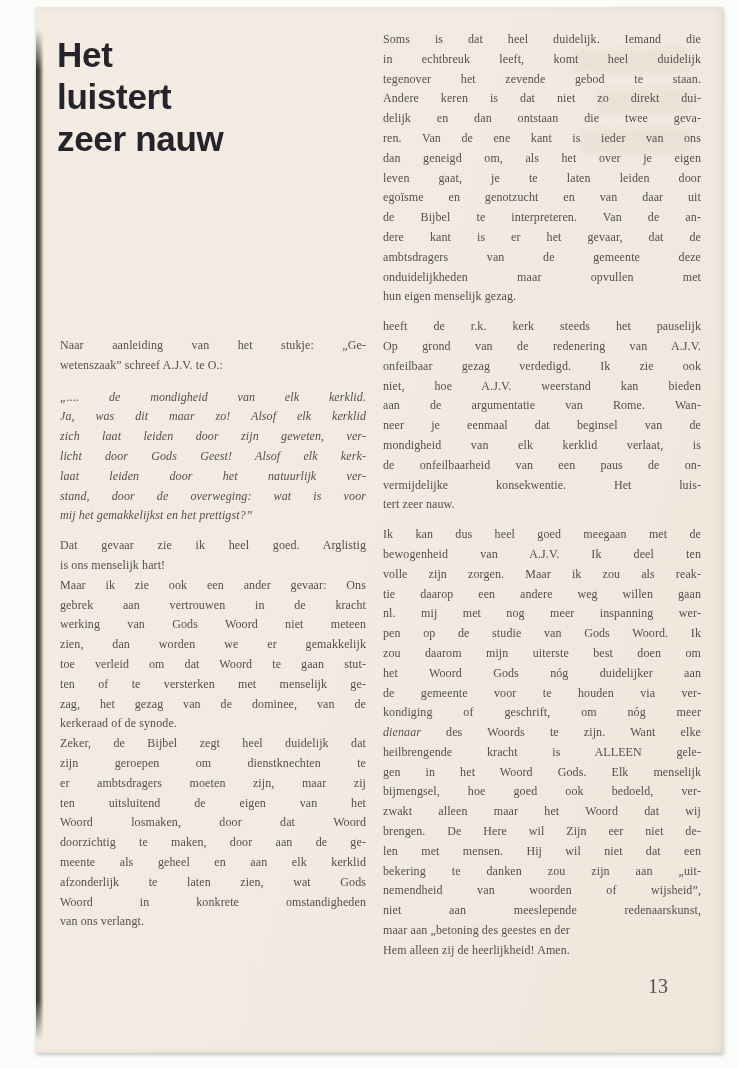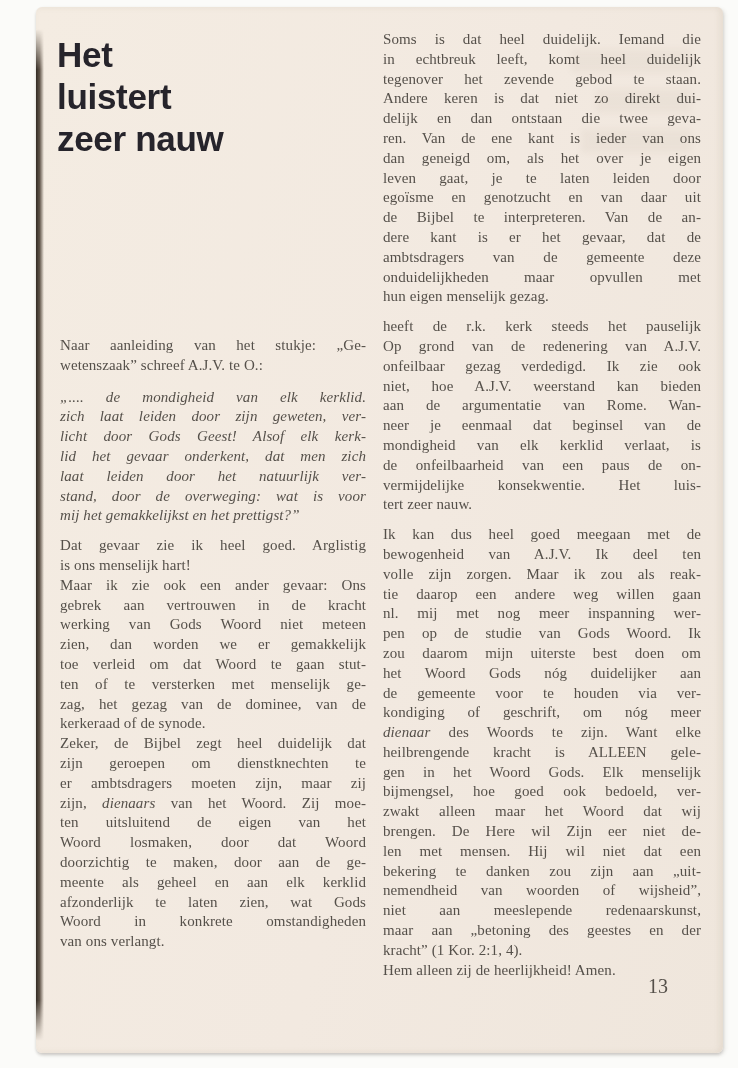--- a/index.html
+++ b/index.html
@@ -10,21 +10,21 @@
     overflow: hidden;
   }
   .scan { position: absolute; inset: 0; }
 
   
   .sheet {
     position: absolute;
     left: 36px; top: 7px;
     width: 687px; height: 1046px;
     background: linear-gradient(105deg, #f4ece2 0%, #f2e9e0 55%, #efe6dc 100%);
-    border-radius: 6px;
+    border-radius: 0;
     box-shadow: 0 2px 3px rgba(60,50,40,0.18), 2px 2px 4px rgba(60,50,40,0.10),
                 inset -3px 0 6px rgba(150,130,110,0.12);
   }
 
   
   .spine {
     position: absolute;
     left: 0; top: 22px; bottom: 12px; width: 8px;
     background: linear-gradient(to right, #322b24 0%, #5d5247 45%, rgba(93,82,71,0) 100%);
     -webkit-mask-image: linear-gradient(to bottom, transparent 0%, #000 4%, #000 96%, transparent 100%);
@@ -56,21 +56,21 @@
     font-weight: bold;
     font-size: 35px;
     line-height: 42px;
     letter-spacing: -0.3px;
     color: #26242b;
   }
 
   .col {
     position: absolute;
     font-family: "Liberation Serif", serif;
-    font-size: 15px;
+    font-size: 12px;
     line-height: 19.8px;
     color: #55504a;
     letter-spacing: 0.1px;
   }
   .col-left  { left: 24px;  top: 329px; width: 306px; }
   .col-right { left: 347px; top: 23px;  width: 318px; }
 
   .para { margin: 0; }
   .gap-md { margin-bottom: 12px; }
   .gap-sm { margin-bottom: 10px; }
@@ -106,23 +106,23 @@
         <div class="line">zeer nauw</div>
       </h1>
 
     <div class="col col-left">
       <div class="para gap-md">
           <div class="line">Naar aanleiding van het stukje: „Ge-</div>
           <div class="line">wetenszaak” schreef A.J.V. te O.:</div>
         </div>
       <div class="para quote gap-sm">
           <div class="line">„.... de mondigheid van elk kerklid.</div>
+          <div class="line">Ja, was dit maar zo! Alsof elk kerklid</div>
           <div class="line">zich laat leiden door zijn geweten, ver-</div>
           <div class="line">licht door Gods Geest! Alsof elk kerk-</div>
-          <div class="line">lid het gevaar onderkent, dat men zich</div>
           <div class="line">laat leiden door het natuurlijk ver-</div>
           <div class="line">stand, door de overweging: wat is voor</div>
           <div class="line">mij het gemakkelijkst en het prettigst?”</div>
         </div>
       <div class="para">
           <div class="line">Dat gevaar zie ik heel goed. Arglistig</div>
           <div class="line">is ons menselijk hart!</div>
         </div>
       <div class="para">
           <div class="line">Maar ik zie ook een ander gevaar: Ons</div>
@@ -131,21 +131,20 @@
           <div class="line">zien, dan worden we er gemakkelijk</div>
           <div class="line">toe verleid om dat Woord te gaan stut-</div>
           <div class="line">ten of te versterken met menselijk ge-</div>
           <div class="line">zag, het gezag van de dominee, van de</div>
           <div class="line">kerkeraad of de synode.</div>
         </div>
       <div class="para">
           <div class="line">Zeker, de Bijbel zegt heel duidelijk dat</div>
           <div class="line">zijn geroepen om dienstknechten te</div>
           <div class="line">er ambtsdragers moeten zijn, maar zij</div>
-          <div class="line">zijn, <i>dienaars</i> van het Woord. Zij moe-</div>
           <div class="line">ten uitsluitend de eigen van het</div>
           <div class="line">Woord losmaken, door dat Woord</div>
           <div class="line">doorzichtig te maken, door aan de ge-</div>
           <div class="line">meente als geheel en aan elk kerklid</div>
           <div class="line">afzonderlijk te laten zien, wat Gods</div>
           <div class="line">Woord in konkrete omstandigheden</div>
           <div class="line">van ons verlangt.</div>
         </div>
     </div>
 
@@ -193,21 +192,20 @@
           <div class="line">heilbrengende kracht is ALLEEN gele-</div>
           <div class="line">gen in het Woord Gods. Elk menselijk</div>
           <div class="line">bijmengsel, hoe goed ook bedoeld, ver-</div>
           <div class="line">zwakt alleen maar het Woord dat wij</div>
           <div class="line">brengen. De Here wil Zijn eer niet de-</div>
           <div class="line">len met mensen. Hij wil niet dat een</div>
           <div class="line">bekering te danken zou zijn aan „uit-</div>
           <div class="line">nemendheid van woorden of wijsheid”,</div>
           <div class="line">niet aan meeslepende redenaarskunst,</div>
           <div class="line">maar aan „betoning des geestes en der</div>
-          <div class="line">kracht” (1 Kor. 2:1, 4).</div>
         </div>
       <div class="para">
           <div class="line">Hem alleen zij de heerlijkheid! Amen.</div>
         </div>
     </div>
 
     <div class="page-number">13</div>
   </div>
 </div>
 

